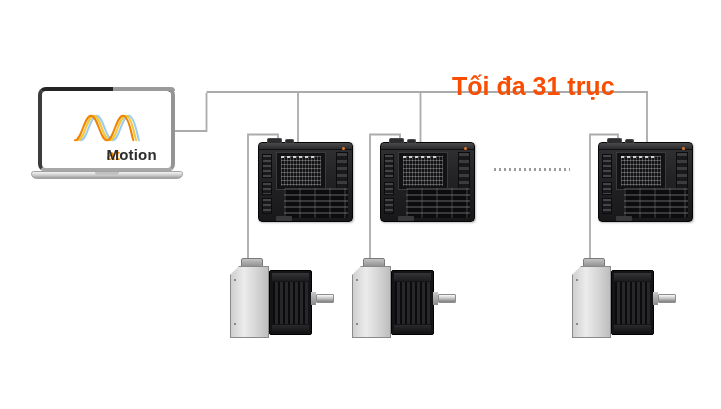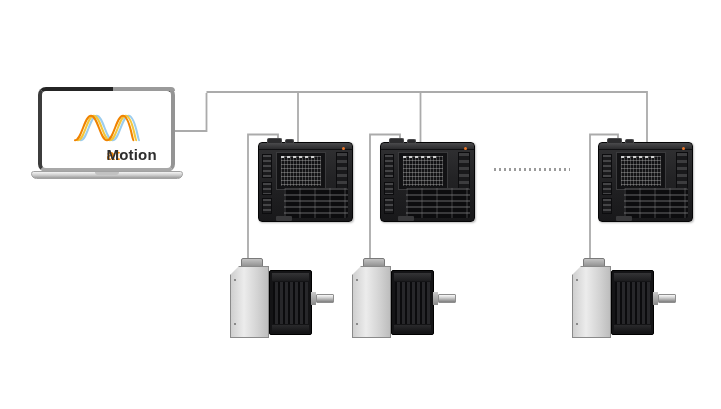--- a/index.html
+++ b/index.html
@@ -136,20 +136,21 @@
         <path d="M2,30 C9,30 12,4 19,4 C26,4 29,30 36,30 C43,30 46,4 53,4 C60,4 63,30 64,30" stroke="#f08300"></path>
       </g>
     </svg>
     <div class="logo-text">
         <span class="at">at</span>
         <span>Motion</span>
       </div>
   </div>
   <div class="laptop-base"></div>
 
+  <div class="max-axes">Tối đa 31 trục</div>
 
   <div class="ellipsis"></div>
 
   <div class="drive u1">
     <div class="bump-a"></div>
     <div class="bump-b"></div>
     <div class="lid"></div>
     <div class="term t1"></div>
     <div class="term t2"></div>
     <div class="term t3"></div>

